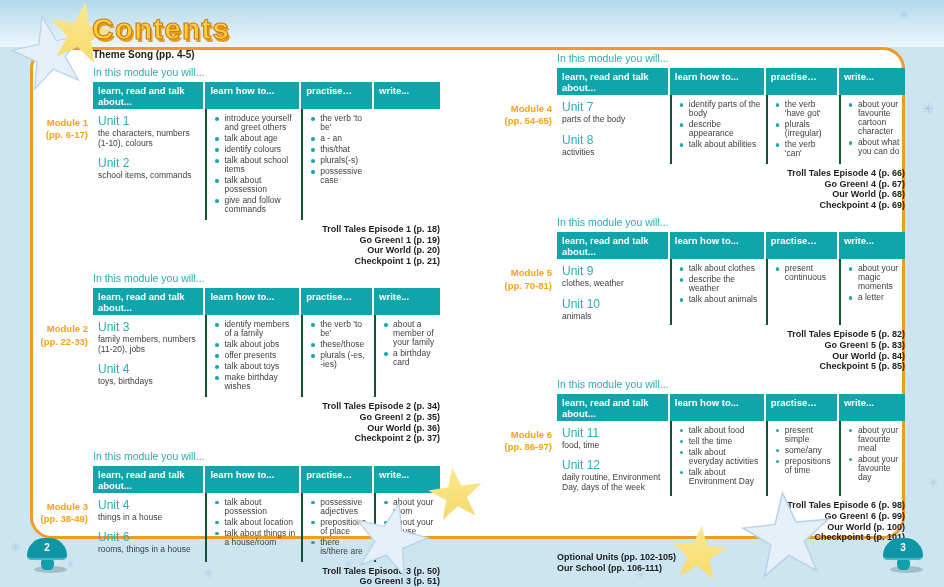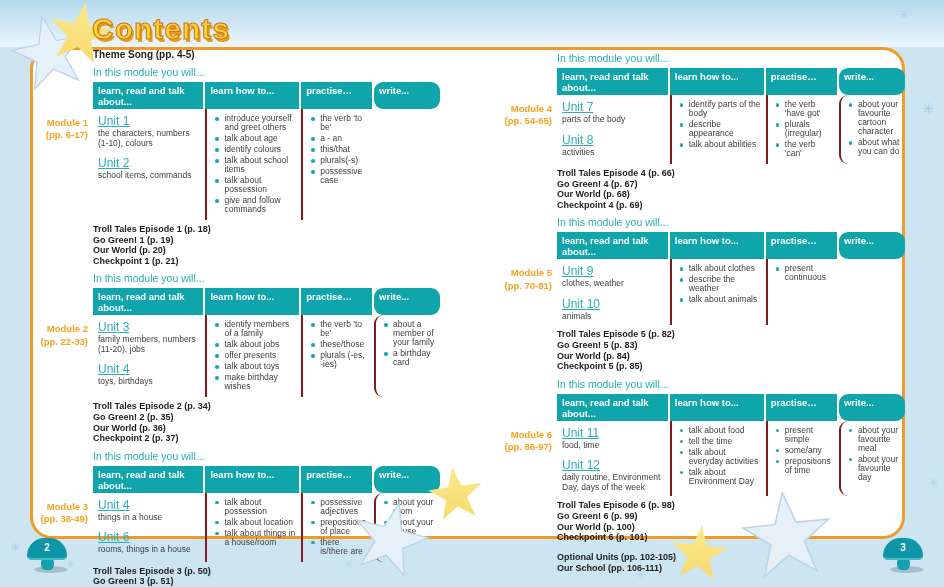--- a/index.html
+++ b/index.html
@@ -23,31 +23,31 @@
   .module-label { position:absolute; left:-60px; top:51px; width:55px; text-align:right;
                   color:#f6a21d; font-weight:bold; font-size:9.5px; line-height:1.3; }
   
   .ctable { width:100%; }
   .thead { display:flex; }
   .th { background:#10a5ab; color:#fff; font-weight:bold; font-size:9.5px; padding:3px 5px 2px;
         border-right:2px solid #fff; }
   .th:last-child { border-right:none; }
   .tbody { display:flex; align-items:stretch; }
   .td { padding:5px 5px 4px; }
-  .c1 { width:32.4%; } .c2 { width:27.6%; } .c3 { width:21%; } .c4 { width:19%;border-radius:9px; }
-  .tbody .c2, .tbody .c3, .tbody .c4 { border-left:2px solid #7f1d1d; }
-  .unit-title { font-size:12px; color:#29aeb4; margin-bottom:1px;text-decoration:underline; }
+  .c1 { width:32.4%; } .c2 { width:27.6%; } .c3 { width:21%; } .c4 { width:19%; }
+  .tbody .c2, .tbody .c3, .tbody .c4 { border-left:2px solid #14532d; }
+  .unit-title { font-size:12px; color:#29aeb4; margin-bottom:1px; }
   .unit-desc { font-size:8.5px; color:#3e3e3e; line-height:1.12; }
   .unit + .unit { margin-top:8px; }
   ul { list-style:none; }
   .bullets { font-size:8.5px; color:#3e3e3e; line-height:1.06; }
   .bullets li { position:relative; padding-left:12px; margin-bottom:2px; }
   .bullets li::before { content:""; position:absolute; left:3px; top:3px; width:3.5px; height:3.5px;
                         border-radius:50%; background:#1ba7ad; }
-  .footer-lines { margin-top:4px; font-size:9px; font-weight:bold; color:#1c1c1c; line-height:1.18; }
+  .footer-lines { margin-top:4px; font-size:9px; font-weight:bold; color:#1c1c1c; line-height:1.18;text-align:right; }
   .optional-lines { margin-top:9px; font-size:9px; font-weight:bold; color:#1c1c1c; line-height:1.25; }
   
   .star { position:absolute; clip-path:polygon(50% 0%,61.8% 34.5%,98% 35%,68.9% 56.8%,79.4% 91%,50% 70.5%,20.6% 91%,31.1% 56.8%,2% 35%,38.2% 34.5%); }
   .star .star-inner { position:absolute; inset:0; transform:scale(0.9);
        clip-path:polygon(50% 0%,61.8% 34.5%,98% 35%,68.9% 56.8%,79.4% 91%,50% 70.5%,20.6% 91%,31.1% 56.8%,2% 35%,38.2% 34.5%); }
   .star-yellow { background:linear-gradient(180deg,#fbe98f,#f6d96a); }
   .star-blue   { background:#b9d3e9; }
   .star-blue .star-inner { background:#e5f0f9; }
   .sf { position:absolute; color:#9fcbe5; z-index:1; }
   .mushroom { position:absolute; width:44px; height:36px; z-index:6; }
@@ -309,20 +309,24 @@
             </div>
           </div>
           <ul class="td c2 bullets">
               <li>talk about clothes</li>
               <li>describe the weather</li>
               <li>talk about animals</li>
             </ul>
           <ul class="td c3 bullets">
               <li>present continuous</li>
             </ul>
+          <ul class="td c4 bullets">
+              <li>about your magic moments</li>
+              <li>a letter</li>
+            </ul>
         </div>
       </div>
       <ul class="footer-lines">
           <li>Troll Tales Episode 5 (p. 82)</li>
           <li>Go Green! 5 (p. 83)</li>
           <li>Our World (p. 84)</li>
           <li>Checkpoint 5 (p. 85)</li>
         </ul>
     </section>
 

